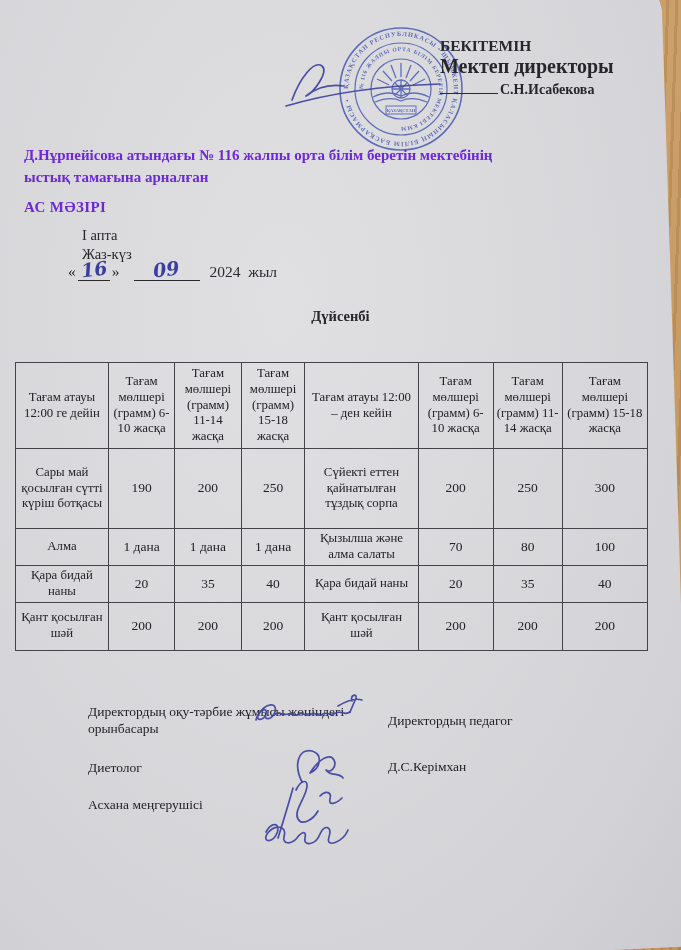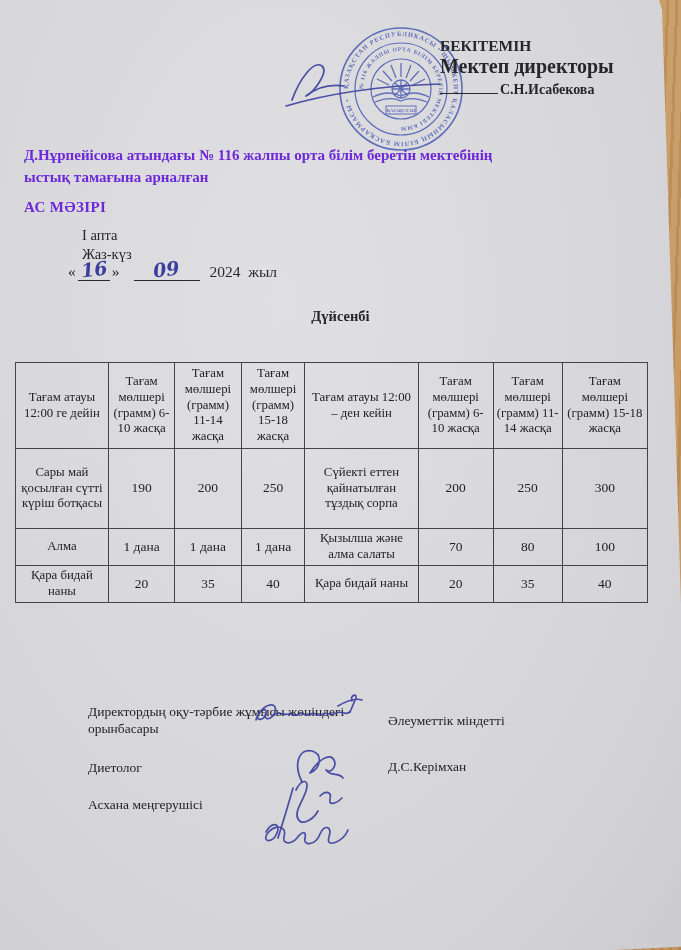--- a/index.html
+++ b/index.html
@@ -180,26 +180,36 @@
       <tr class="r2">
         <td>Қара бидай наны</td>
         <td class="num">20</td>
         <td class="num">35</td>
         <td class="num">40</td>
         <td>Қара бидай наны</td>
         <td class="num">20</td>
         <td class="num">35</td>
         <td class="num">40</td>
       </tr>
+      <tr class="r3">
+        <td>Қант қосылған шәй</td>
+        <td class="num">200</td>
+        <td class="num">200</td>
+        <td class="num">200</td>
+        <td>Қант қосылған шәй</td>
+        <td class="num">200</td>
+        <td class="num">200</td>
+        <td class="num">200</td>
+      </tr>
     </tbody>
   </table>
 
   <div class="signs">
     <div class="role">Директордың оқу-тәрбие жұмысы жөніндегі орынбасары</div>
-    <div class="role">Әлеуметтік міндетті</div>
+    <div class="role">Директордың педагог</div>
     <div class="role">Диетолог</div>
     <div class="nm">Д.С.Керімхан</div>
     <div class="role">Асхана меңгерушісі</div>
   </div>
 
   <svg class="ink" viewBox="0 0 681 950">
 
     <g>
       <path d="M292,100 C300,78 314,60 322,66 C329,72 314,92 306,96 C316,88 330,84 344,86"></path>
       <path d="M286,106 C320,96 372,86 440,84"></path>

